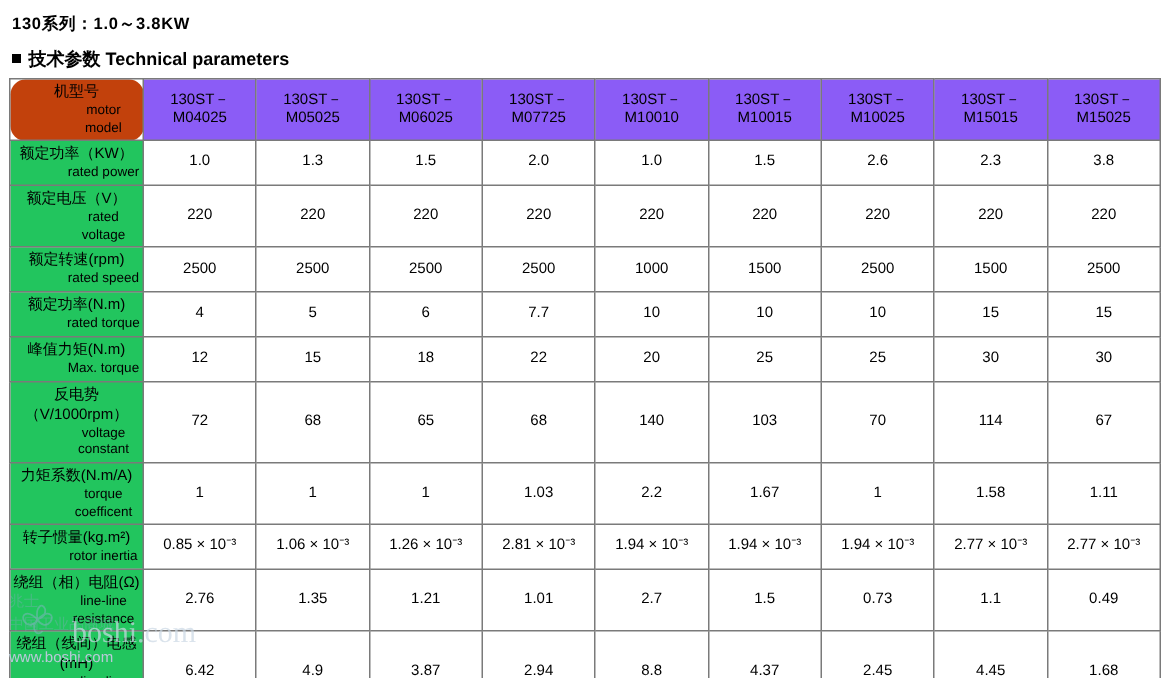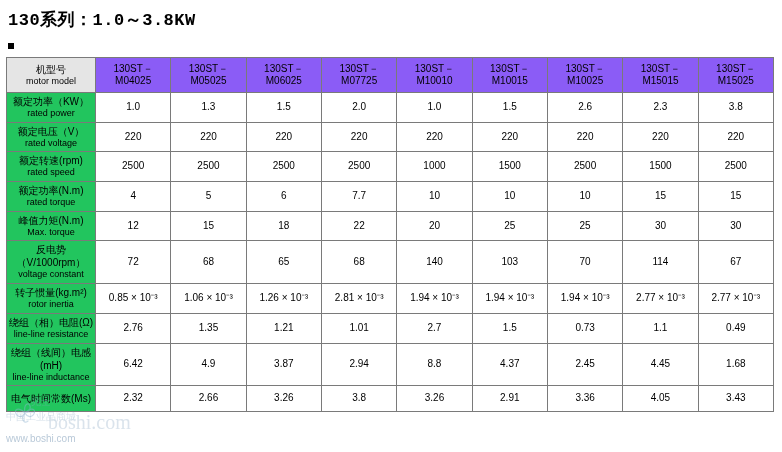--- a/index.html
+++ b/index.html
@@ -5,25 +5,24 @@
   html,body{margin:0;padding:0;}
   body{
     width:782px;height:452px;
     background:#ffffff;
     font-family:"Liberation Sans", sans-serif;
     color:#000;
     position:relative;
     overflow:hidden;
   }
   .title{
-    font-size:17px;
+    font-size:11px;
     font-weight:bold;
     margin:8px 0 0 8px;
     letter-spacing:0.5px;
-    font-family:Liberation Mono, monospace;
   }
   .subtitle{
     font-size:12px;
     font-weight:bold;
     margin:8px 0 4px 8px;
   }
   .subtitle .bullet{
     display:inline-block;
     width:6px;height:6px;
     background:#000;
@@ -54,31 +53,31 @@
   }
   td.col{
     background:#ffffff;
   }
   tr.hdr td{
     background:#8b5cf6;
     height:30px;
     font-size:10px;
   }
   tr.hdr td.head{
-    background:#e5e5e5;
+    background:#c2410c;
+    border-radius:10px;
   }
   .cn{font-size:10px;}
-  .en{font-size:9px;}
+  .en{font-size:9px;margin-left:36px;}
   .watermark{
     position:absolute;
     left:6px;
     bottom:28px;
     pointer-events:none;
     opacity:0.35;
-    text-align:center;
   }
   .wm-text{
     font-size:10px;
     color:#8aa9c4;
     font-family:"Liberation Serif", serif;
     line-height:1.5;
   }
   .wm-big{
     position:absolute;
     left:48px;
@@ -106,21 +105,21 @@
     opacity:0.45;
     pointer-events:none;
   }
 </style>
 </head>
 <body>
 
 <div class="title">130系列：1.0～3.8KW</div>
 
 <div class="subtitle">
-  <span class="bullet"></span>
+  <span class="bullet"></span><span>技术参数 Technical parameters</span>
 </div>
 
 <table>
   <tbody id="tbody">
       <tr class="hdr">
         <td class="head">
           <div class="cn">机型号</div>
           <div class="en">motor model</div>
         </td>
         <td>
@@ -245,20 +244,35 @@
         <td class="col">65</td>
         <td class="col">68</td>
         <td class="col">140</td>
         <td class="col">103</td>
         <td class="col">70</td>
         <td class="col">114</td>
         <td class="col">67</td>
       </tr>
       <tr>
         <td class="head">
+          <div class="cn">力矩系数(N.m/A)</div>
+          <div class="en">torque coefficent</div>
+        </td>
+        <td class="col">1</td>
+        <td class="col">1</td>
+        <td class="col">1</td>
+        <td class="col">1.03</td>
+        <td class="col">2.2</td>
+        <td class="col">1.67</td>
+        <td class="col">1</td>
+        <td class="col">1.58</td>
+        <td class="col">1.11</td>
+      </tr>
+      <tr>
+        <td class="head">
           <div class="cn">转子惯量(kg.m²)</div>
           <div class="en">rotor inertia</div>
         </td>
         <td class="col">0.85 × 10⁻³</td>
         <td class="col">1.06 × 10⁻³</td>
         <td class="col">1.26 × 10⁻³</td>
         <td class="col">2.81 × 10⁻³</td>
         <td class="col">1.94 × 10⁻³</td>
         <td class="col">1.94 × 10⁻³</td>
         <td class="col">1.94 × 10⁻³</td>

